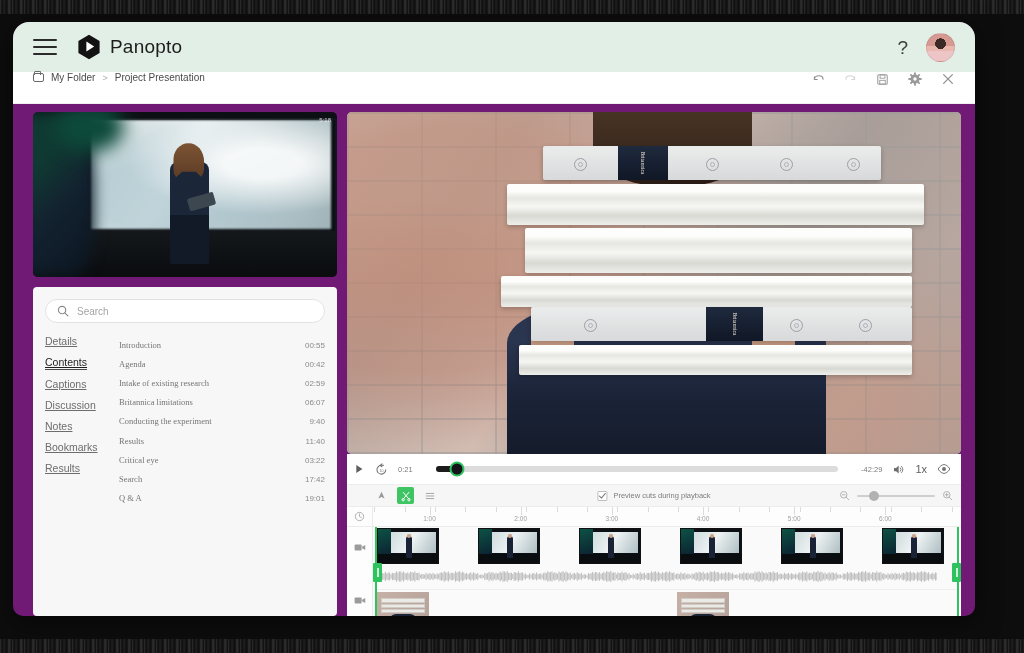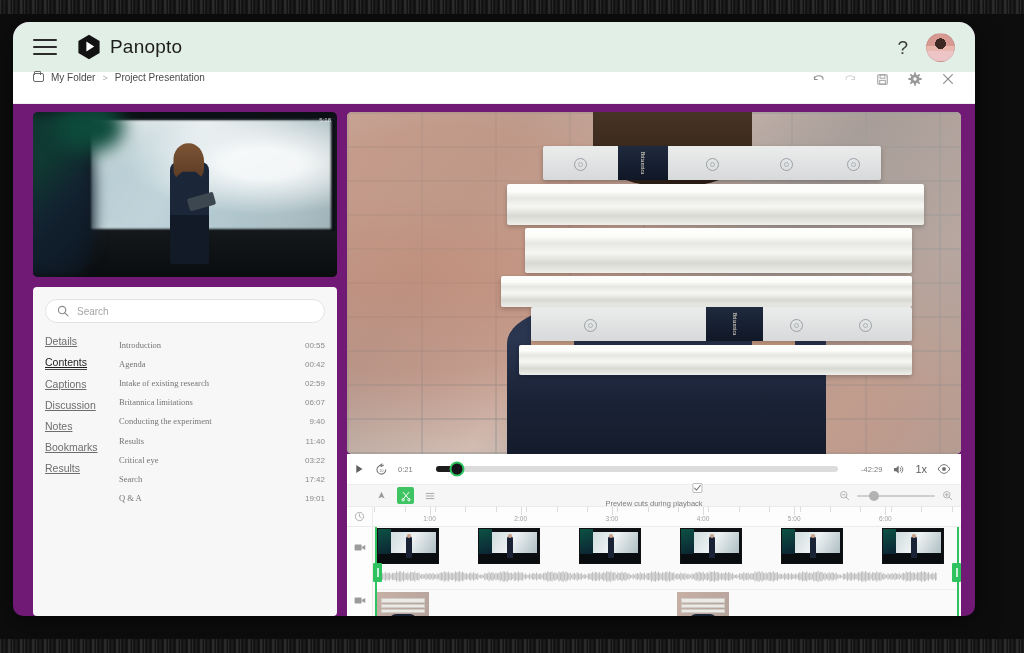--- a/index.html
+++ b/index.html
@@ -220,21 +220,21 @@
   .speed-label { font-size: 11px; color: #5f5f5f; cursor: pointer; }
 
   
   #editor { flex: 1; background: #fafafa; border-top: 1px solid #ededed; display: flex; flex-direction: column; }
   #edit-toolbar { height: 22px; display: flex; align-items: center; padding: 0 8px 0 26px;
     border-bottom: 1px solid #ececec; background: #f6f6f6; gap: 7px; position: relative; }
   .tool { width: 17px; height: 17px; display: flex; align-items: center; justify-content: center;
     cursor: pointer; color: #8d8d8d; border-radius: 2px; }
   .tool.active { background: #3fc463; color: #fff; }
   #cuts-toggle { position: absolute; left: 50%; transform: translateX(-50%);
-    display: flex; align-items: flex-end; gap: 6px; cursor: pointer; flex-direction: column; }
+    display: flex; align-items: center; gap: 6px; cursor: pointer; }
   .chk { width: 10px; height: 10px; border: 1px solid #bdbdbd; border-radius: 1px;
     background: #fff; display: flex; align-items: center; justify-content: center; }
   .chk svg { display: block; }
   .cuts-label { font-size: 7.5px; color: #7d7d7d; }
   #zoom-ctl { margin-left: auto; display: flex; align-items: center; gap: 7px; }
   #zoom-track { width: 78px; height: 2px; background: #cfcfcf; border-radius: 1px; position: relative; }
   #zoom-knob { position: absolute; left: 22%; top: 50%; transform: translate(-50%,-50%);
     width: 10px; height: 10px; border-radius: 50%; background: #b2b2b2; cursor: grab; }
 
   #ruler { height: 20px; display: flex; border-bottom: 1px solid #ebebeb; background: #fdfdfd; }

